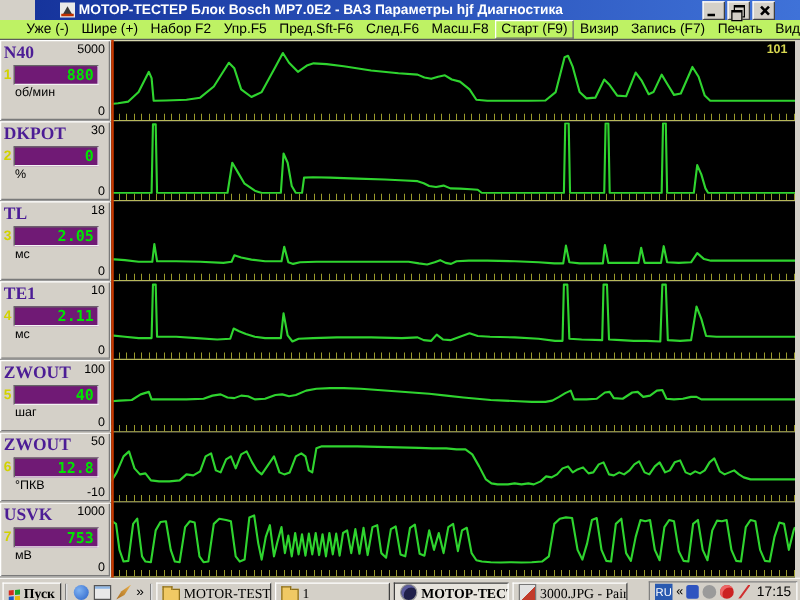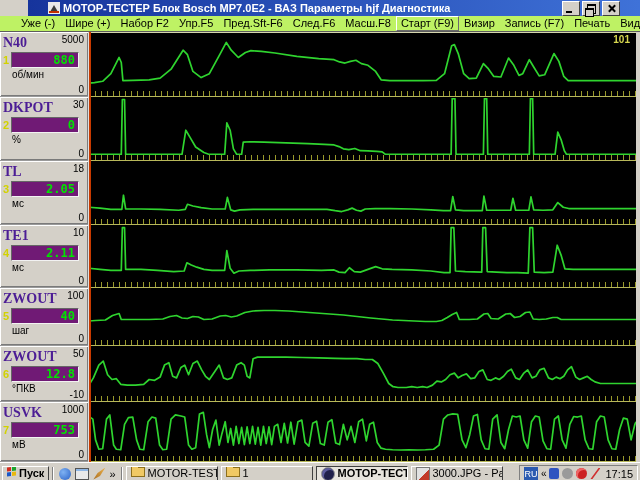--- a/index.html
+++ b/index.html
@@ -53,22 +53,22 @@
   .r0 .strip{border-top:1px solid #d6d6ae;}
   .strip svg{position:absolute;left:0;top:1px;width:100%;height:calc(100% - 7px);}
   .ticks{position:absolute;left:0;right:0;bottom:0;height:5px;border-bottom:1px solid #b7b75a;
          background:repeating-linear-gradient(90deg,#99992b 0 1px,transparent 1px 6px);}
   .cursor-line{position:absolute;left:89px;top:0;bottom:0;width:2px;background:#c83a00;z-index:5;pointer-events:none;}
   .frame-num{position:absolute;top:2px;right:10px;color:#d8d850;font-size:10px;font-weight:bold;z-index:6;}
 
   
   .taskbar{flex:0 0 19px;height:19px;background:#d4d0c8;border-top:1px solid #fff;display:flex;
            align-items:center;padding:1px 2px;gap:3px;font-size:11px;}
-  .startbtn,.taskbtn{display:flex;align-items:flex-start;gap:3px;height:16px;background:#d4d0c8;
-           border:1px solid;border-color:#fff #404040 #404040 #fff;font-size:11px;font-family:Liberation Sans, sans-serif;
+  .startbtn,.taskbtn{display:flex;align-items:flex-end;gap:3px;height:16px;background:#d4d0c8;
+           border:1px solid;border-color:#fff #404040 #404040 #fff;font-size:11px;font-family:Liberation Serif, serif;
            white-space:nowrap;overflow:hidden;padding:0 4px;}
   .startbtn{font-weight:bold;}
   .winflag{display:inline-grid;grid-template-columns:4px 4px;grid-template-rows:4px 4px;gap:1px;transform:skewY(-6deg);}
   .winflag span:nth-child(1){background:#d42b1e;}.winflag span:nth-child(2){background:#1ca32b;}
   .winflag span:nth-child(3){background:#1b58c8;}.winflag span:nth-child(4){background:#e8b80e;}
   .tb-div{width:1px;height:14px;background:#808080;border-right:1px solid #fff;}
   .ql{display:flex;align-items:center;gap:4px;padding:0 2px;}
   .ql-ie{width:12px;height:12px;border-radius:50%;background:radial-gradient(circle at 35% 35%,#7fb2f2,#2a62c8);}
   .ql-desk{width:12px;height:10px;background:#e9e9e9;border:1px solid #555;box-shadow:inset 0 2px 0 #8fb7e6;}
   .ql-pen{width:12px;height:12px;background:linear-gradient(45deg,#a86c1f,#eab04a);clip-path:polygon(0 100%,35% 45%,100% 0,55% 70%);}

